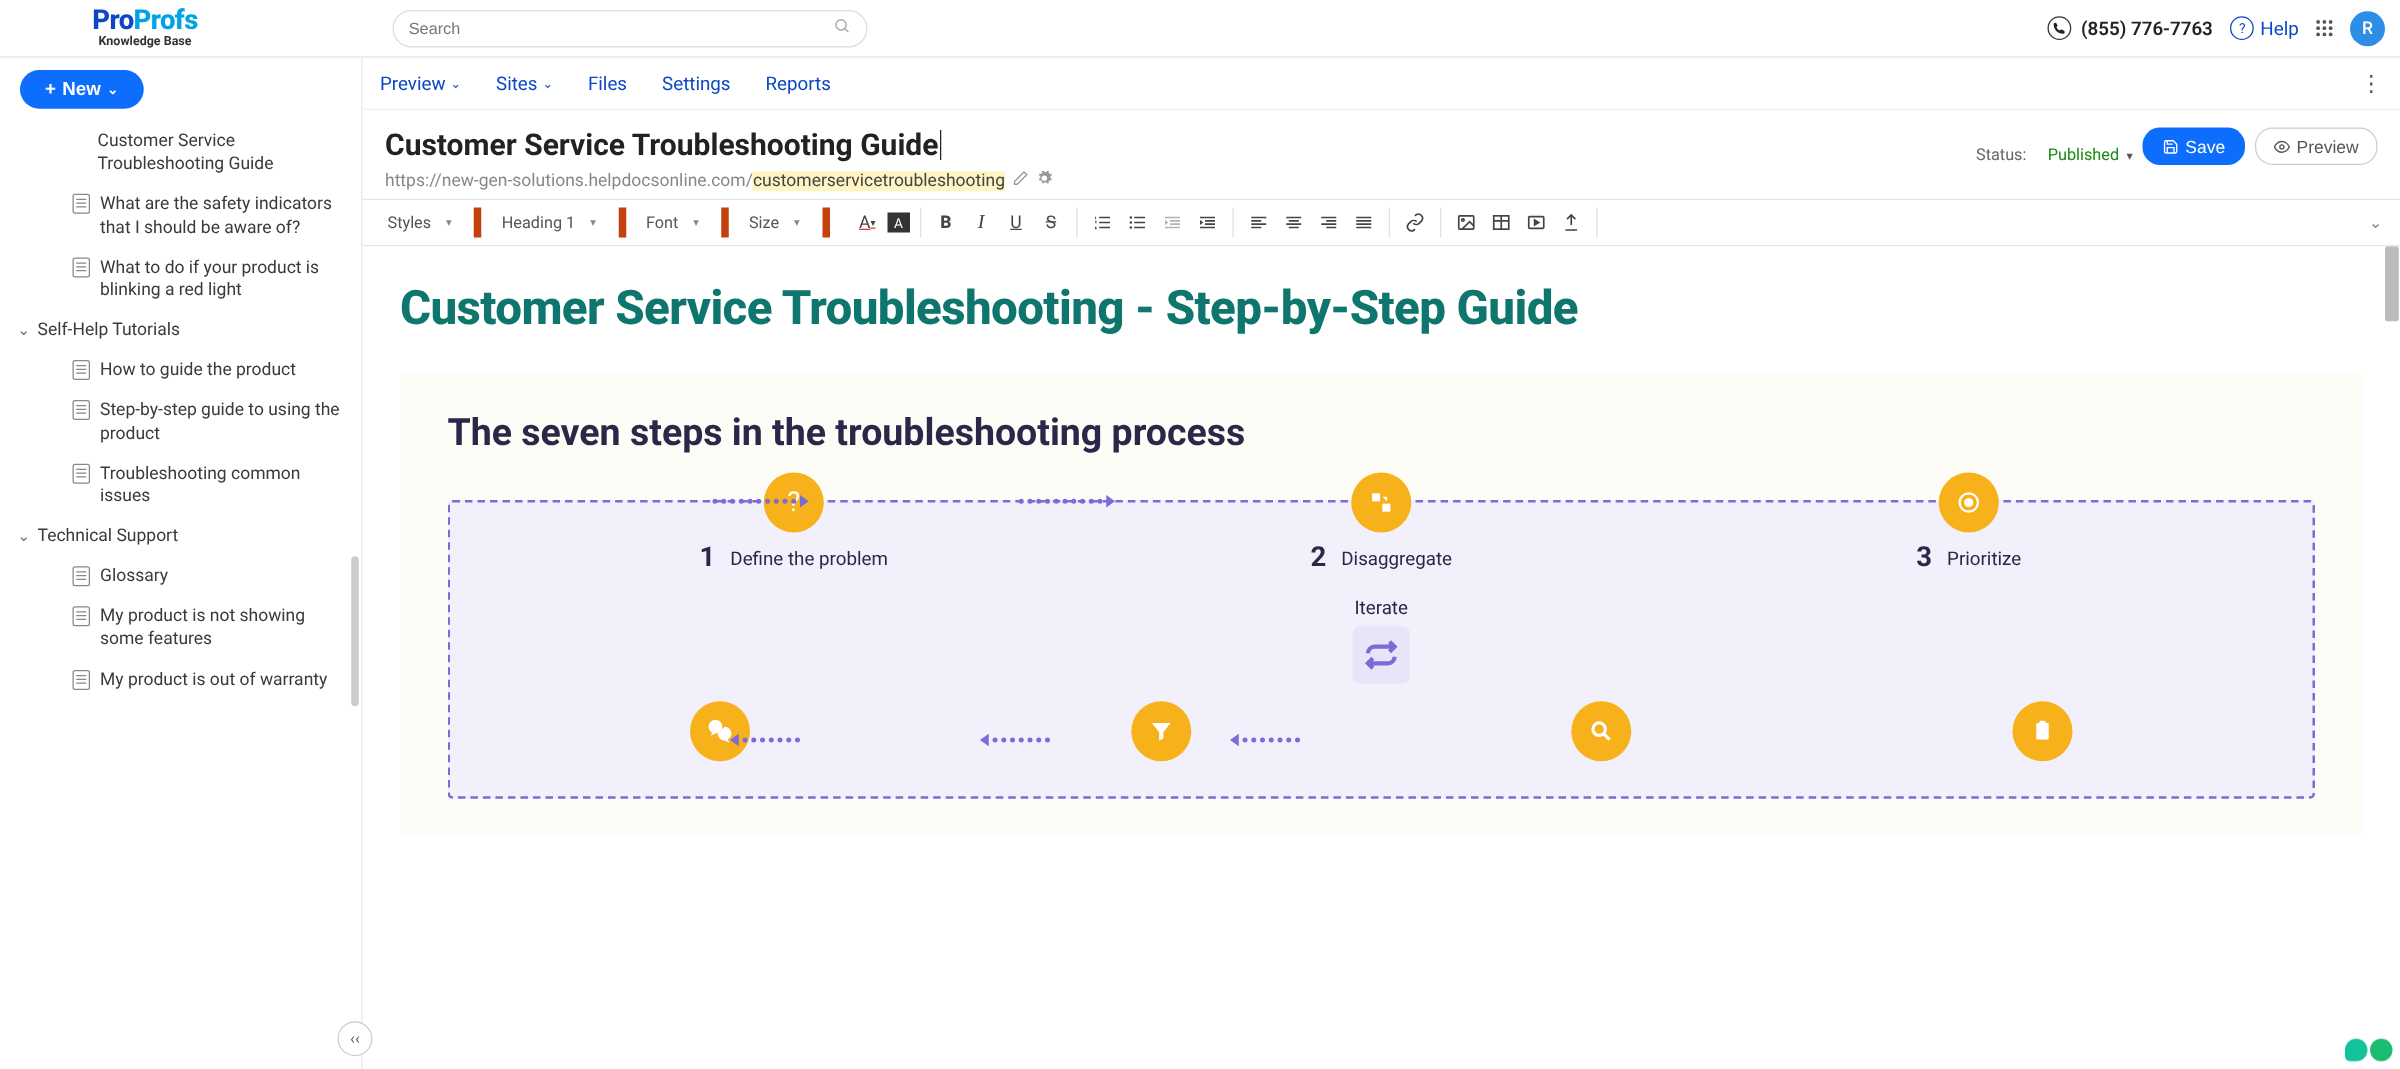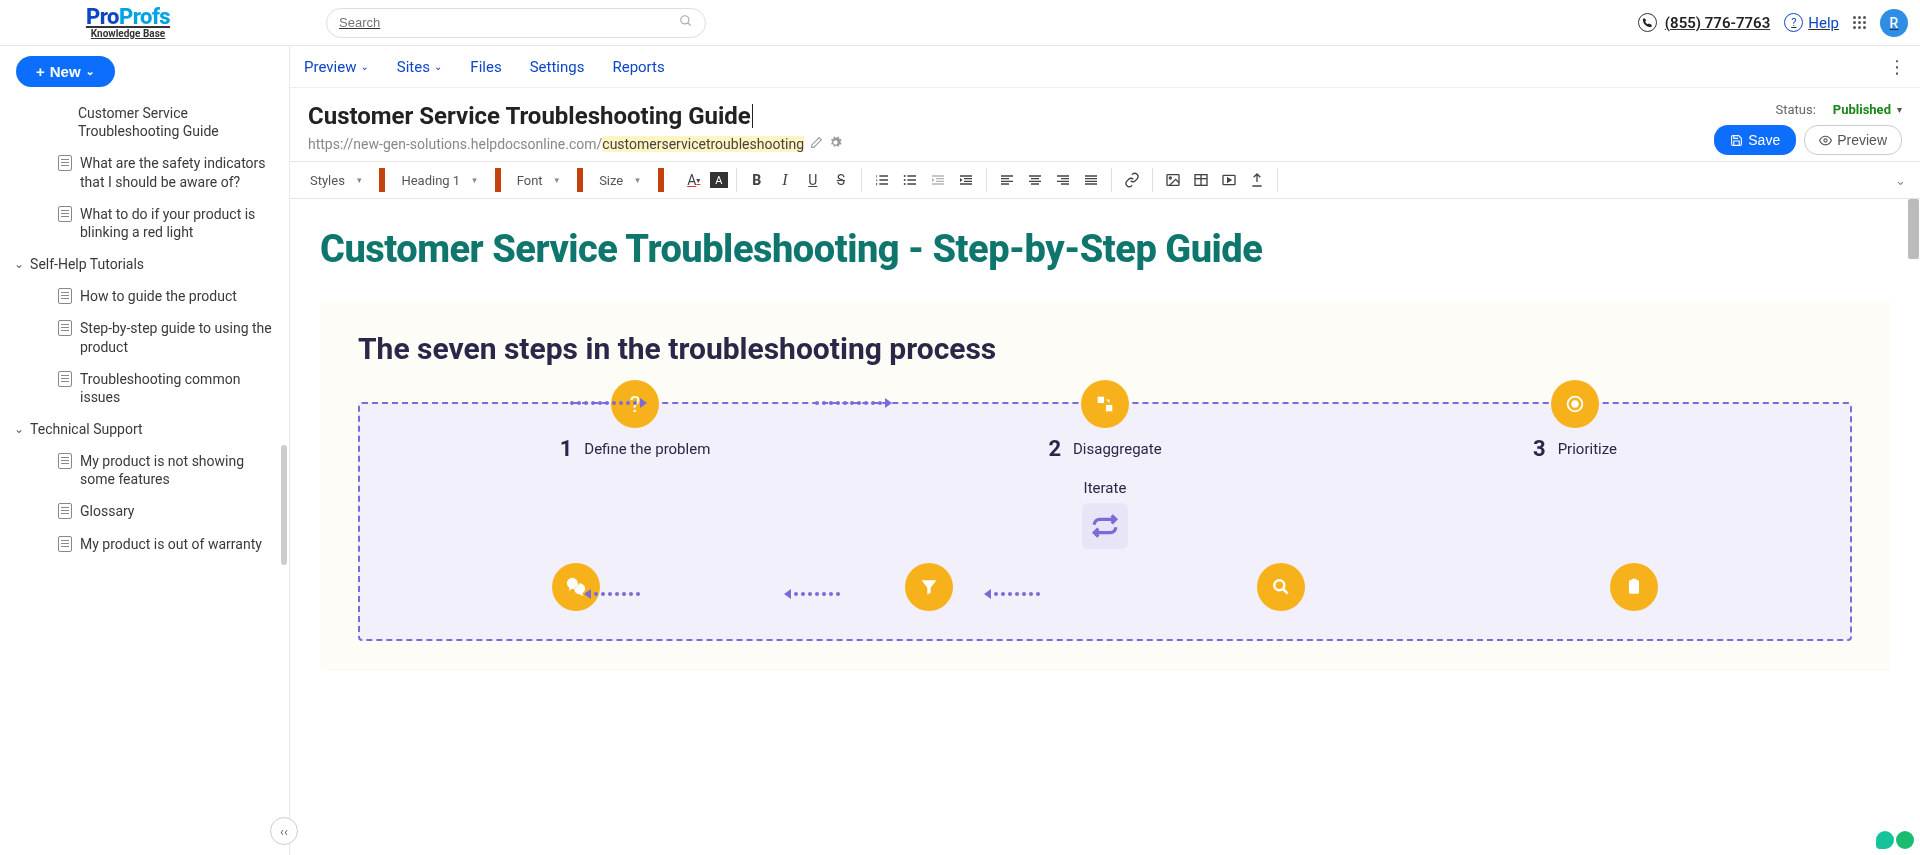--- a/index.html
+++ b/index.html
@@ -1,19 +1,19 @@
 <!DOCTYPE html>
 <html><head>
   <meta charset="utf-8">
   <style>
     * { margin: 0; padding: 0; box-sizing: border-box; }
     body { font-family: -apple-system, BlinkMacSystemFont, "Segoe UI", Roboto, Arial, sans-serif; font-size: 14px; color: #333; background: #fff; overflow: hidden; }
     
     
-    .topbar { display: flex; align-items: center; height: 46px; padding: 0 12px 0 16px; border-bottom: 1px solid #e5e5e5; text-decoration: underline; }
+    .topbar { display: flex; align-items: center; height: 46px; padding: 0 12px 0 4px; border-bottom: 1px solid #e5e5e5; }
     .logo-block { width: 200px; padding: 0 0 0 24px; display: flex; flex-direction: column; align-items: center; }
     .logo-text { font-size: 22px; font-weight: 800; line-height: 1; letter-spacing: -0.5px; }
     .logo-pro { color: #0d47c6; }
     .logo-profs { color: #00a4e4; }
     .logo-sub { font-size: 10px; font-weight: 700; color: #333; }
     .search-wrap { margin-left: 110px; }
     .search-box { display: flex; align-items: center; width: 380px; height: 30px; border: 1px solid #ddd; border-radius: 16px; padding: 0 12px; background: #fff; }
     .search-box input { border: none; outline: none; flex: 1; font-size: 13px; color: #888; background: transparent; }
     .search-box .sicon { color: #aaa; }
     .top-right { margin-left: auto; display: flex; align-items: center; gap: 14px; }
@@ -45,23 +45,23 @@
     .menubar .mitem { color: #0d47c6; font-size: 15px; display: flex; align-items: center; gap: 4px; cursor: pointer; }
     .menubar .dots { margin-left: auto; color: #555; cursor: pointer; font-size: 18px; }
     
     .title-row { padding: 14px 18px 6px 18px; display: flex; align-items: flex-start; }
     .title-left { flex: 1; }
     .page-title { font-size: 24px; font-weight: 700; color: #222; display: inline-block; position: relative; }
     .page-title::after { content: ""; position: absolute; right: -2px; top: 2px; bottom: 2px; width: 1px; background: #222; }
     .url-line { font-size: 14px; color: #888; margin-top: 6px; display: flex; align-items: center; gap: 6px; }
     .url-line .hl { background: #fff4c2; color: #444; }
     .url-line .ic { color: #999; cursor: pointer; }
-    .title-right { display: flex; flex-direction: column; align-items: flex-end; gap: 8px; min-width: 220px; }
+    .title-right { display: flex; flex-direction: row; align-items: flex-end; gap: 8px; min-width: 220px; }
     .status-line { font-size: 13px; color: #666; display: flex; align-items: center; gap: 6px; }
-    .status-val { color: #1a8717; font-weight: 700; padding-left: 11px; }
+    .status-val { color: #1a8717; font-weight: 400; padding-left: 11px; }
     .btn-row { display: flex; gap: 8px; }
     .save-btn { background: #0d6efd; color: #fff; border: none; padding: 6px 16px; border-radius: 14px; font-size: 14px; display: flex; align-items: center; gap: 5px; cursor: pointer; }
     .preview-btn { background: #fff; color: #555; border: 1px solid #ccc; padding: 6px 14px; border-radius: 14px; font-size: 14px; display: flex; align-items: center; gap: 5px; cursor: pointer; }
     
     .toolbar { display: flex; align-items: center; height: 38px; padding: 0 14px; border-top: 1px solid #e5e5e5; border-bottom: 1px solid #e5e5e5; gap: 0; font-size: 13px; color: #555; }
     .tb-sel { padding: 0 18px 0 6px; border-right: 6px solid #c2410c; height: 24px; display: flex; align-items: center; gap: 12px; cursor: pointer; margin-right: 10px; }
     .tb-sel .caret { font-size: 9px; color: #888; }
     .tb-grp { display: flex; align-items: center; gap: 4px; padding: 0 8px; border-right: 1px solid #e0e0e0; height: 24px; }
     .tb-btn { width: 24px; height: 22px; display: flex; align-items: center; justify-content: center; cursor: pointer; color: #444; font-size: 14px; }
     .tb-btn.bold { font-weight: 800; }
@@ -190,25 +190,25 @@
       <div class="tree-item child">
           <span class="doc-ic"></span>
           <span>Troubleshooting common issues</span>
         </div>
       <div class="tree-folder">
           <span class="chev">⌄</span>
           <span>Technical Support</span>
         </div>
       <div class="tree-item child">
           <span class="doc-ic"></span>
+          <span>Glossary</span>
+        </div>
+      <div class="tree-item child">
+          <span class="doc-ic"></span>
           <span>My product is not showing some features</span>
-        </div>
-      <div class="tree-item child">
-          <span class="doc-ic"></span>
-          <span>Glossary</span>
         </div>
       <div class="tree-item child">
           <span class="doc-ic"></span>
           <span>My product is out of warranty</span>
         </div>
       <div class="tree-scroll-ind"></div>
     </div>
     <div class="collapse-btn">‹‹</div>
   </div>
 

